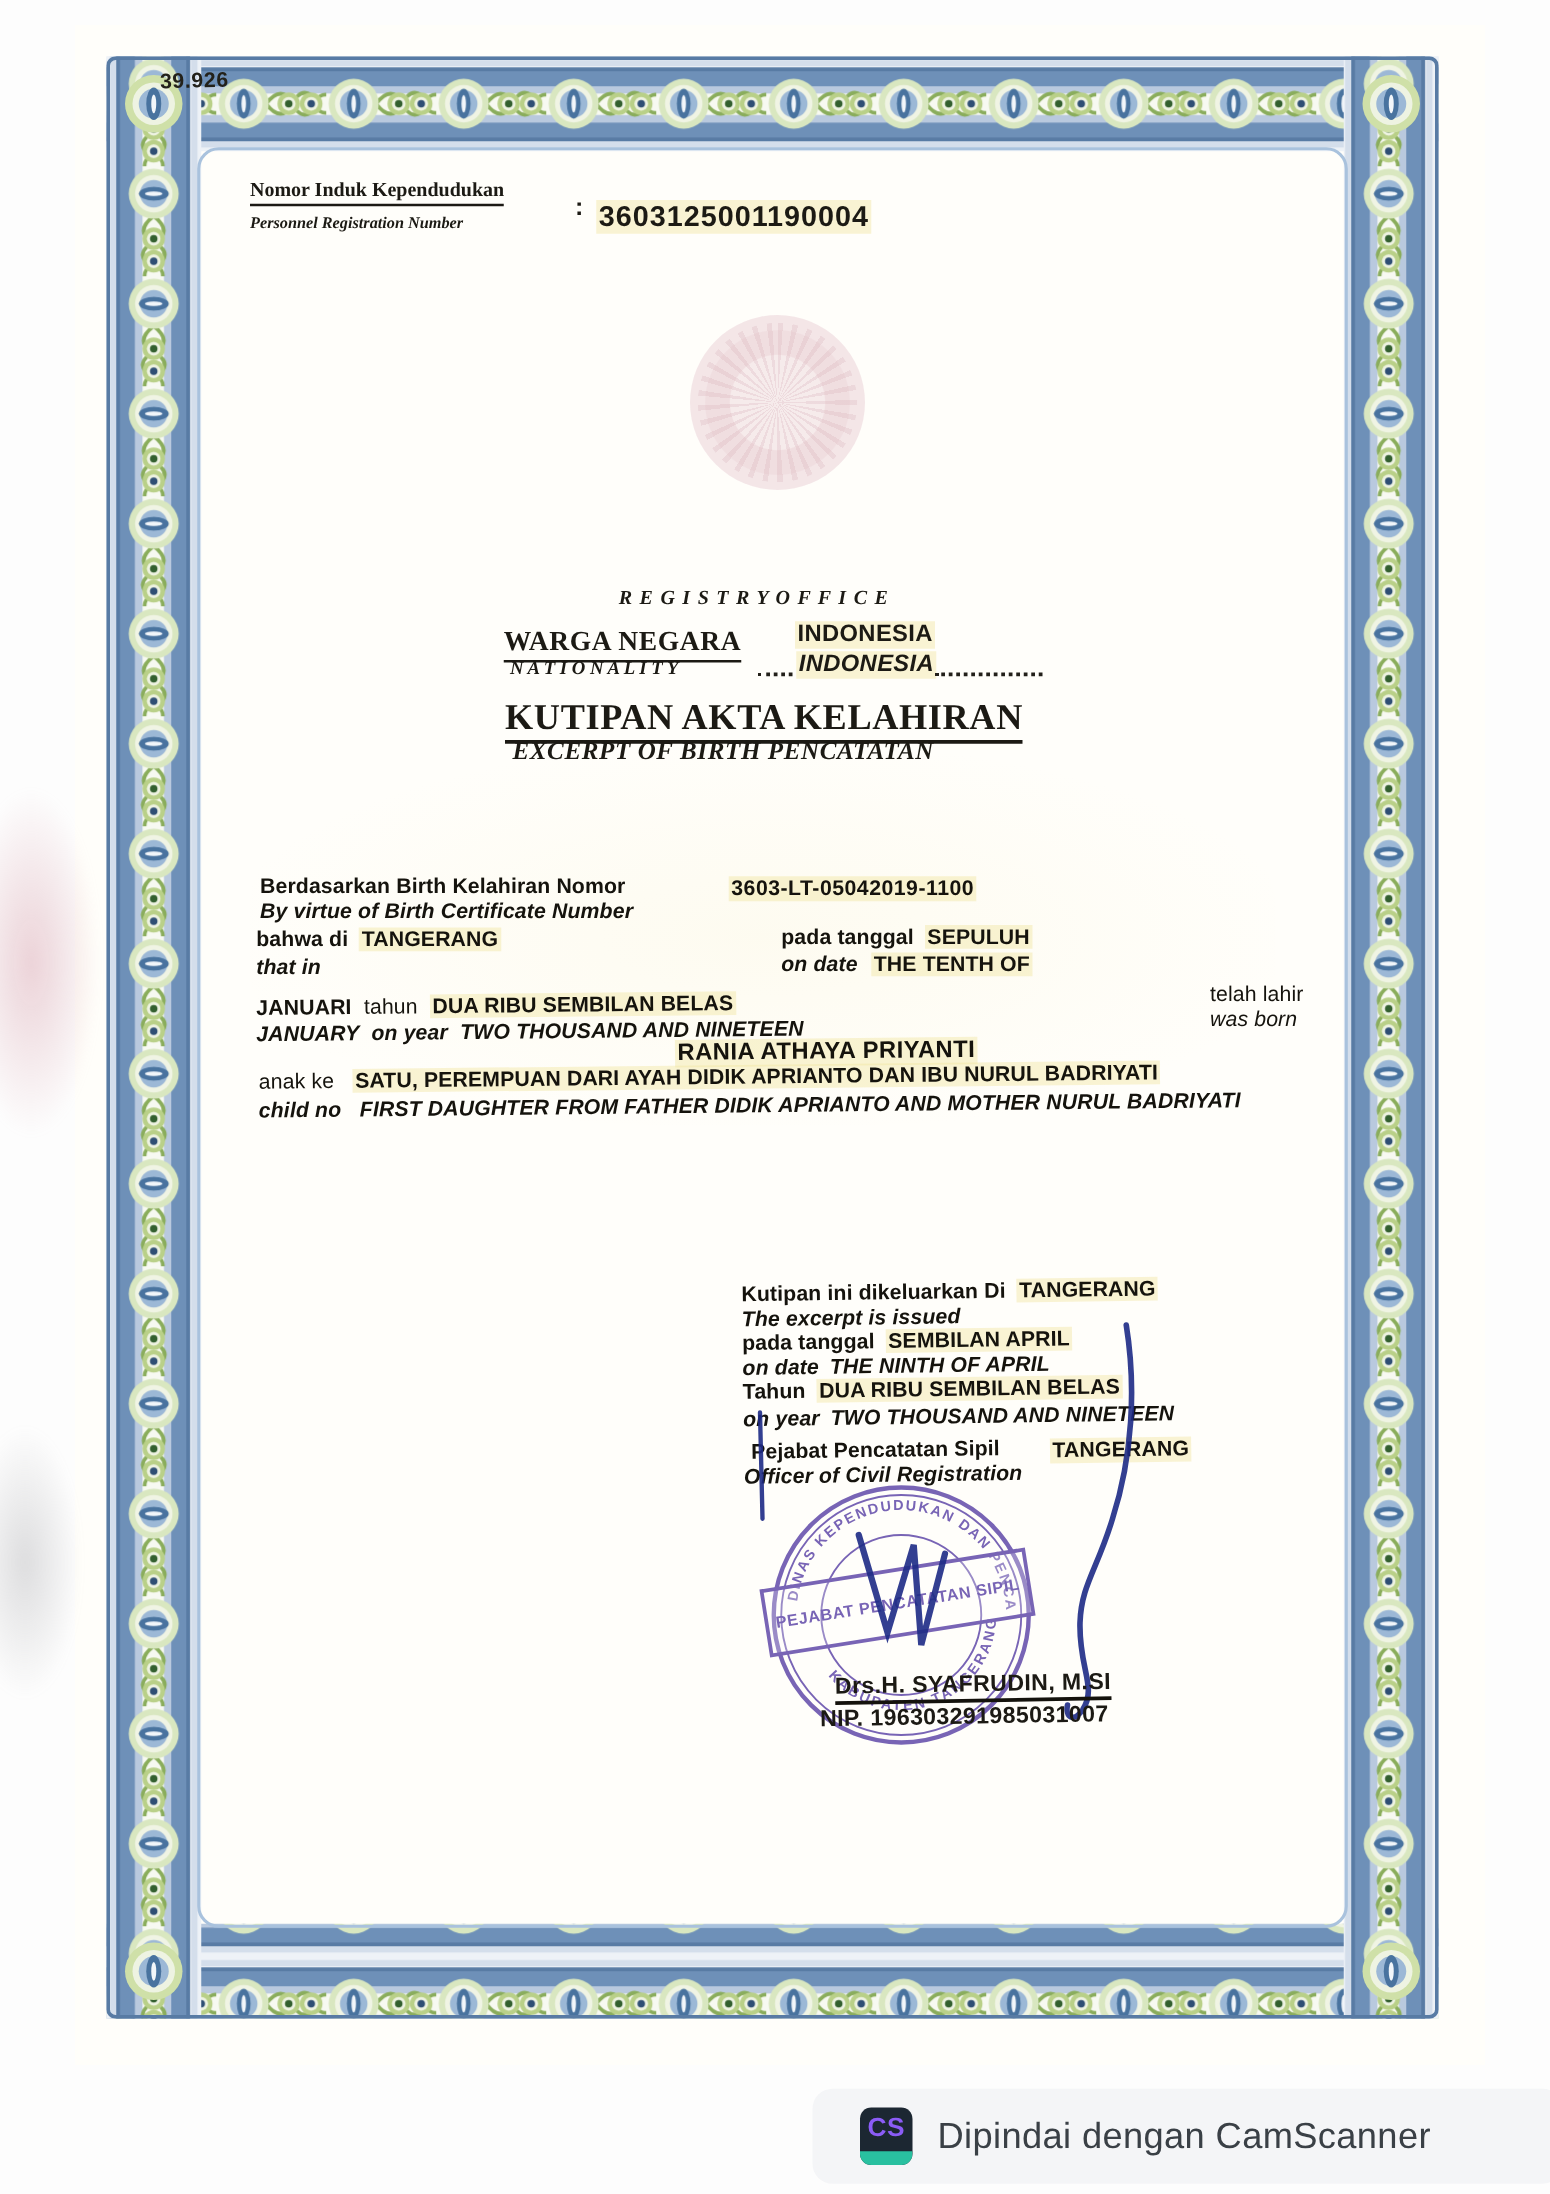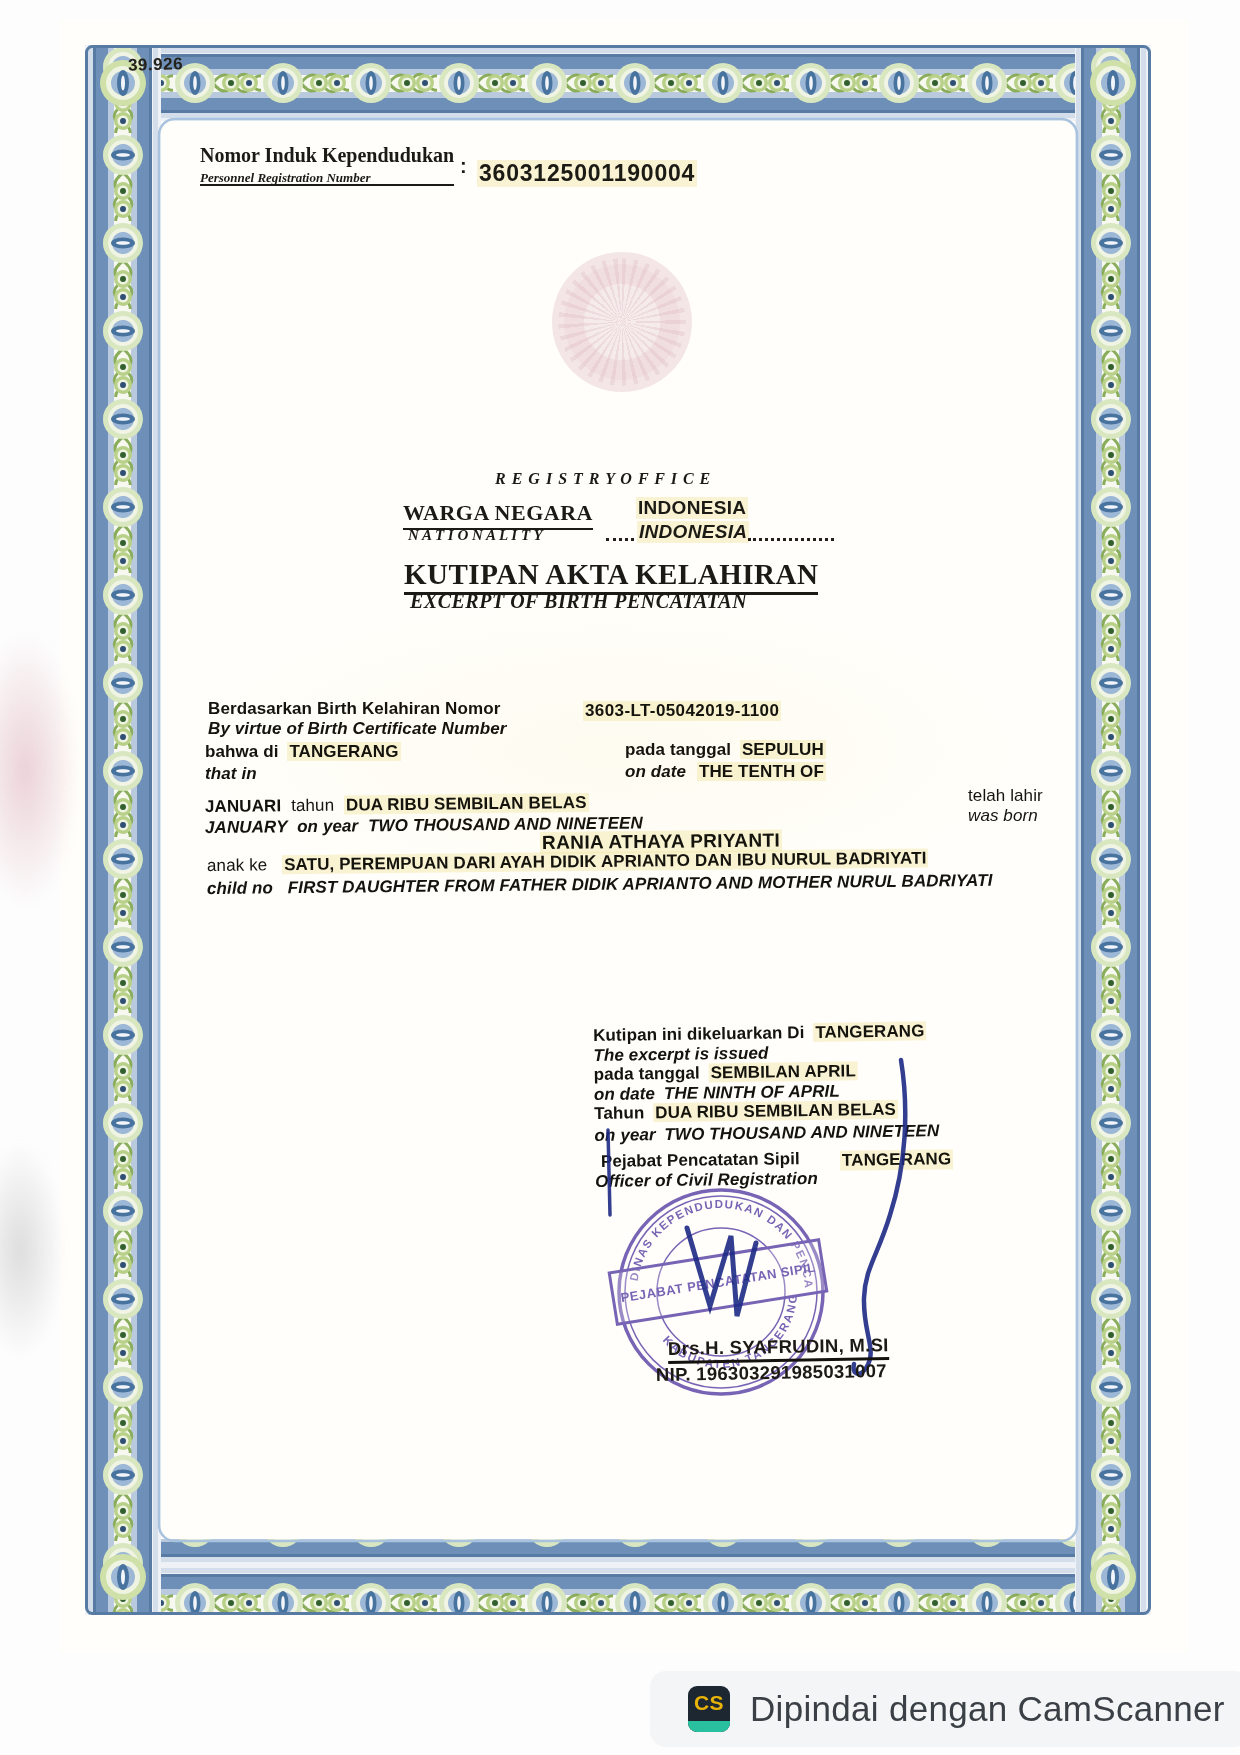--- a/index.html
+++ b/index.html
@@ -19,23 +19,23 @@
           background:radial-gradient(circle at 50% 50%, #f6e9ea 0 38%, #efdbde 39% 58%, #f3e4e6 59% 72%, rgba(243,228,230,0) 73%);
           opacity:.9;}
   .emblem::after{content:"";position:absolute;inset:6px;border-radius:50%;
           background:repeating-conic-gradient(rgba(214,170,178,.28) 0 4deg, rgba(255,255,255,0) 4deg 11deg);
           -webkit-mask-image:radial-gradient(circle,#000 0 70%,transparent 71%);
           mask-image:radial-gradient(circle,#000 0 70%,transparent 71%);}
   .cs-bar{position:absolute;left:650px;top:1671px;width:600px;height:76px;background:#f4f5f7;border-radius:16px;
           display:flex;align-items:center;}
   .cs-icon{width:42px;height:46px;margin-left:38px;border-radius:9px;background:#1c2732;position:relative;overflow:hidden;
            display:flex;align-items:flex-start;justify-content:center;}
-  .cs-icon .cs-txt{color:#eab308;font-weight:700;font-size:21px;line-height:34px;letter-spacing:.5px;}
+  .cs-icon .cs-txt{color:#8b5cf6;font-weight:700;font-size:21px;line-height:34px;letter-spacing:.5px;}
   .cs-icon .cs-teal{position:absolute;left:0;bottom:0;width:100%;height:11px;background:#29c0a0;}
-  .cs-label{margin-left:20px;font-size:35px;color:#3a4046;letter-spacing:.3px;}
+  .cs-label{margin-left:20px;font-size:29px;color:#3a4046;letter-spacing:.3px;}
   .stampwrap{position:absolute;left:560px;top:1040px;width:460px;height:390px;pointer-events:none;}
 </style>
 </head>
 <body>
 
 <div class="page">
 
   <div class="paper"></div>
 
   <div class="soft" style="left:-30px;top:630px;width:110px;height:280px;background:radial-gradient(ellipse,rgba(214,158,170,.45),rgba(214,158,170,0) 70%);filter:blur(4px);"></div>
@@ -126,21 +126,21 @@
           <circle r="17" fill="#eef3e2"></circle>
           <circle r="12" fill="#9cb8d6"></circle>
           <ellipse rx="6" ry="13" fill="#49739f"></ellipse>
           <ellipse rx="2" ry="7.5" fill="#f2f6fa"></ellipse>
         </g>
     </g>
   </svg>
 
   <div class="abs b" style="left:128px;top:55px;font-size:17px;color:#23211a;transform:rotate(-1.5deg);letter-spacing:.5px;">39.926</div>
 
-  <div class="abs serif b" style="left:200px;top:144px;font-size:20px;border-bottom:2px solid #1c1a14;padding-bottom:17px;">Nomor Induk Kependudukan</div>
+  <div class="abs serif b" style="left:200px;top:144px;font-size:16px;border-bottom:2px solid #1c1a14;padding-bottom:1px;">Nomor Induk Kependudukan</div>
   <div class="abs serif b it" style="left:200px;top:170px;font-size:13px;">Personnel Registration Number</div>
   <div class="abs b" style="left:460px;top:155px;font-size:20px;">:</div>
   <div class="abs b hl" style="left:477px;top:160px;font-size:23px;letter-spacing:.8px;">3603125001190004</div>
 
   <div class="emblem"></div>
 
   <div class="abs serif b it" style="left:462px;top:470px;font-size:16px;letter-spacing:1px;margin-left:33px;">R E G I S T R Y   O F F I C E</div>
 
   <div class="abs serif b" style="left:403px;top:500px;font-size:22px;letter-spacing:.5px;border-bottom:2.5px solid #1c1a14;padding-bottom:2px;">WARGA NEGARA</div>
   <div class="abs serif b it" style="left:408px;top:527px;font-size:15px;">N A T I O N A L I T Y</div>

